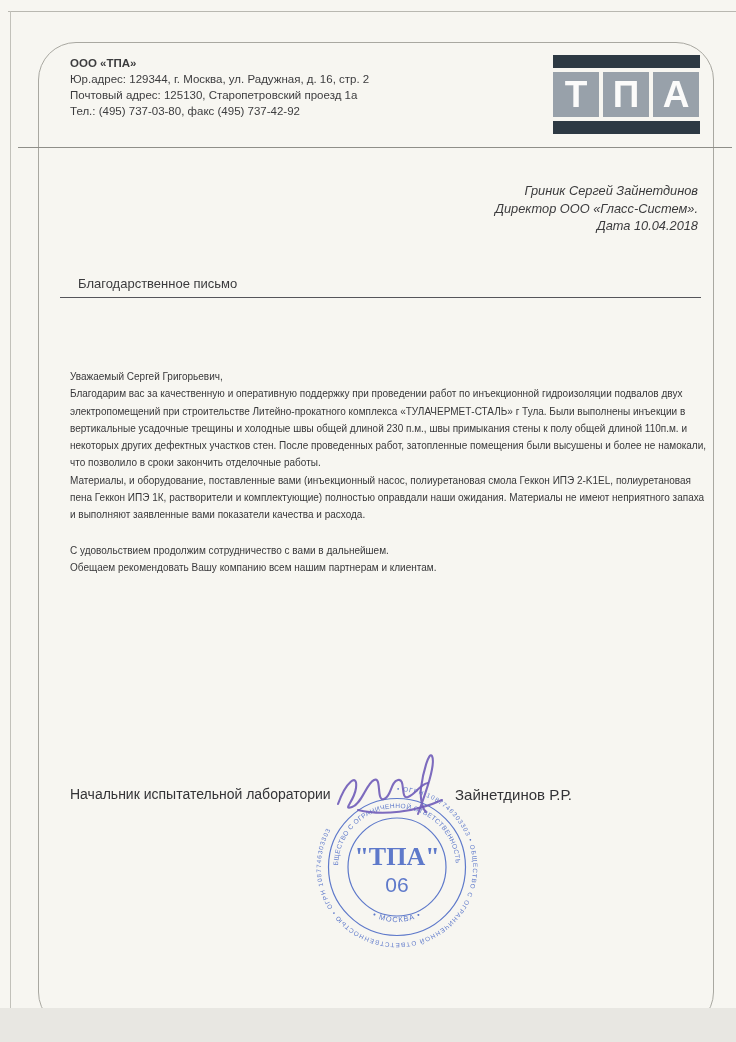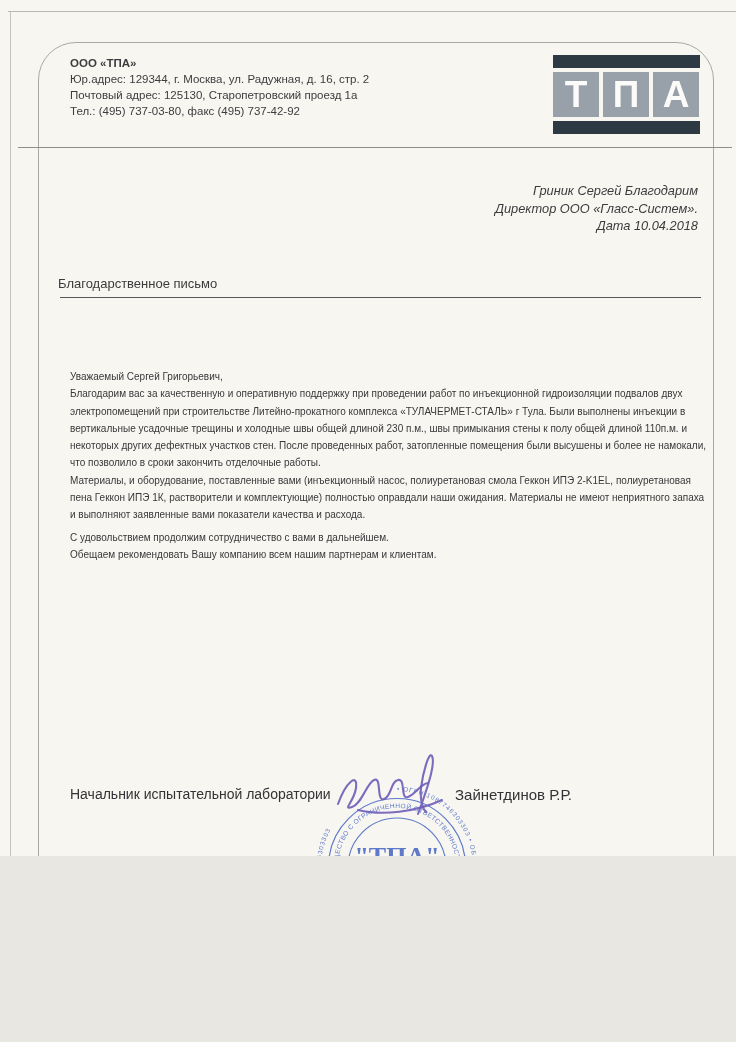--- a/index.html
+++ b/index.html
@@ -1,17 +1,17 @@
 <!DOCTYPE html>
 <html lang="ru"><head>
 <meta charset="utf-8">
 <style>
   html,body{margin:0;padding:0;background:#e8e7e2;}
   .page{
-    position:relative;width:736px;height:856px;margin:0 auto;
+    position:relative;width:736px;height:1008px;margin:0 auto;
     background:#f7f6f1;overflow:hidden;
     font-family:"Liberation Sans","DejaVu Sans",sans-serif;
     color:#3a3a3c;
   }
   
   .scan-top{position:absolute;top:11px;left:8px;width:728px;border-top:1px solid #b9b8b1;}
   .scan-left{position:absolute;top:11px;left:10px;height:1031px;border-left:1px solid #c2c1ba;}
   
   .sheet-border{
     position:absolute;left:38px;top:42px;width:674px;height:986px;
@@ -29,29 +29,29 @@
     width:46px;height:45px;background:#98a1aa;color:#fbfbfa;
     font-weight:bold;font-size:37px;line-height:45px;text-align:center;
     font-family:"Liberation Sans",sans-serif;
   }
   
   .recipient{
     position:absolute;right:38px;top:182px;text-align:right;
     font-style:italic;font-size:12.8px;line-height:17.5px;color:#3b3b3d;
   }
   
-  .title{position:absolute;left:58px;top:276px;font-size:13px;color:#3b3b3d;}
+  .title{position:absolute;left:78px;top:276px;font-size:13px;color:#3b3b3d;}
   .title-rule{position:absolute;left:60px;top:297px;width:641px;border-top:1px solid #55555a;}
   
   .body-text{
     position:absolute;left:70px;top:368px;width:640px;
     font-size:10px;line-height:17.3px;color:#38383a;
   }
   .body-text p{margin:0;}
-  .body-text p.gap{margin-top:5px;}
+  .body-text p.gap{margin-top:18px;}
   
   .sign-title{position:absolute;left:70px;top:786px;font-size:14px;color:#333336;}
   .sign-name{position:absolute;left:455px;top:786px;font-size:15px;color:#333336;}
   
   .stamp{position:absolute;left:312px;top:782px;width:170px;height:170px;opacity:0.82;}
   .stamp text{fill:#3d5ec2;}
   .stamp .ring{stroke:#3d5ec2;fill:none;}
   
   .autograph{position:absolute;left:330px;top:750px;width:140px;height:72px;}
   .autograph path{stroke:#6f5cb8;fill:none;stroke-width:2.1;stroke-linecap:round;opacity:0.9;}
@@ -78,21 +78,21 @@
       <div class="logo-box">Т</div>
       <div class="logo-box">П</div>
       <div class="logo-box">А</div>
     </div>
     <div class="logo-bar"></div>
   </div>
 
   <div class="header-rule"></div>
 
   <div class="recipient">
-    <div>Гриник Сергей Благодарим</div>
+    <div>Гриник Сергей Зайнетдинов</div>
     <div>Директор ООО «Гласс-Систем».</div>
     <div>Дата   10.04.2018</div>
   </div>
 
   <div class="title">Благодарственное письмо</div>
   <div class="title-rule"></div>
 
   <div class="body-text">
     <p>Уважаемый Сергей Григорьевич,</p>
     <p>Благодарим вас за качественную и оперативную поддержку при проведении работ по инъекционной гидроизоляции подвалов двух электропомещений при строительстве Литейно-прокатного комплекса «ТУЛАЧЕРМЕТ-СТАЛЬ» г Тула. Были выполнены инъекции в вертикальные усадочные трещины и холодные швы общей длиной 230 п.м., швы примыкания стены к полу общей длиной 110п.м. и некоторых других дефектных участков стен. После проведенных работ, затопленные помещения были высушены и более не намокали, что позволило в сроки закончить отделочные работы.</p>

